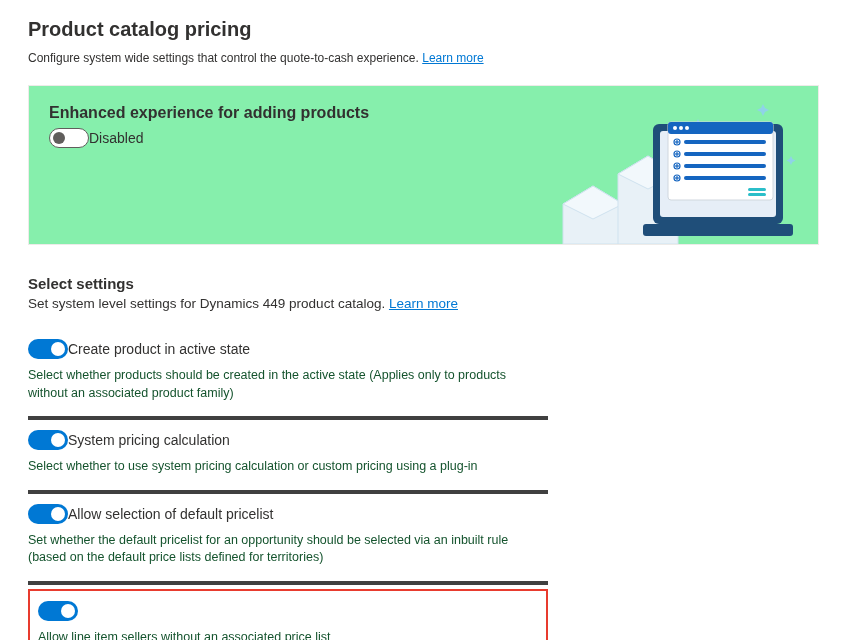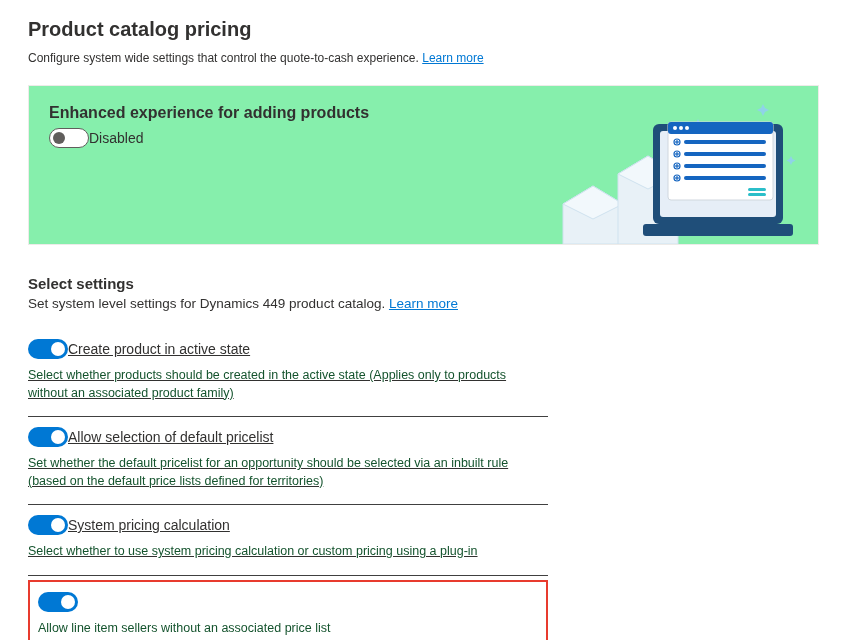--- a/index.html
+++ b/index.html
@@ -102,23 +102,22 @@
       font-size: 15px;
       font-weight: 600;
       margin-bottom: 4px;
     }
     .section-desc {
       font-size: 13.5px;
       margin-bottom: 18px;
     }
     .setting-block {
       padding: 10px 0 14px 0;
-      border-bottom: 1px solid #404040;
+      border-bottom: 4px solid #404040;
       max-width: 520px;
-      text-decoration: underline;
     }
     .setting-block:last-child {
       border-bottom: none;
     }
     .setting-label {
       font-size: 14px;
       color: #323130;
     }
     .setting-help {
       font-size: 12.5px;
@@ -210,32 +209,32 @@
     <div class="toggle-row">
       <div class="toggle-on"></div>
       <span class="setting-label">Create product in active state</span>
     </div>
     <div class="setting-help">Select whether products should be created in the active state (Applies only to products without an associated product family)</div>
   </div>
 
   <div class="setting-block">
     <div class="toggle-row">
       <div class="toggle-on"></div>
+      <span class="setting-label">System pricing calculation</span>
+    </div>
+    <div class="setting-help">Select whether to use system pricing calculation or custom pricing using a plug-in</div>
+  </div>
+
+  <div class="setting-block">
+    <div class="toggle-row">
+      <div class="toggle-on"></div>
       <span class="setting-label">Allow selection of default pricelist</span>
     </div>
     <div class="setting-help">Set whether the default pricelist for an opportunity should be selected via an inbuilt rule (based on the default price lists defined for territories)</div>
   </div>
 
-  <div class="setting-block">
-    <div class="toggle-row">
-      <div class="toggle-on"></div>
-      <span class="setting-label">System pricing calculation</span>
-    </div>
-    <div class="setting-help">Select whether to use system pricing calculation or custom pricing using a plug-in</div>
-  </div>
-
   <div class="highlight-box">
     <div class="toggle-row">
       <div class="toggle-on"></div>
     </div>
     <div class="setting-help">Allow line item sellers without an associated price list</div>
   </div>
 </div>
 
 </body></html>

